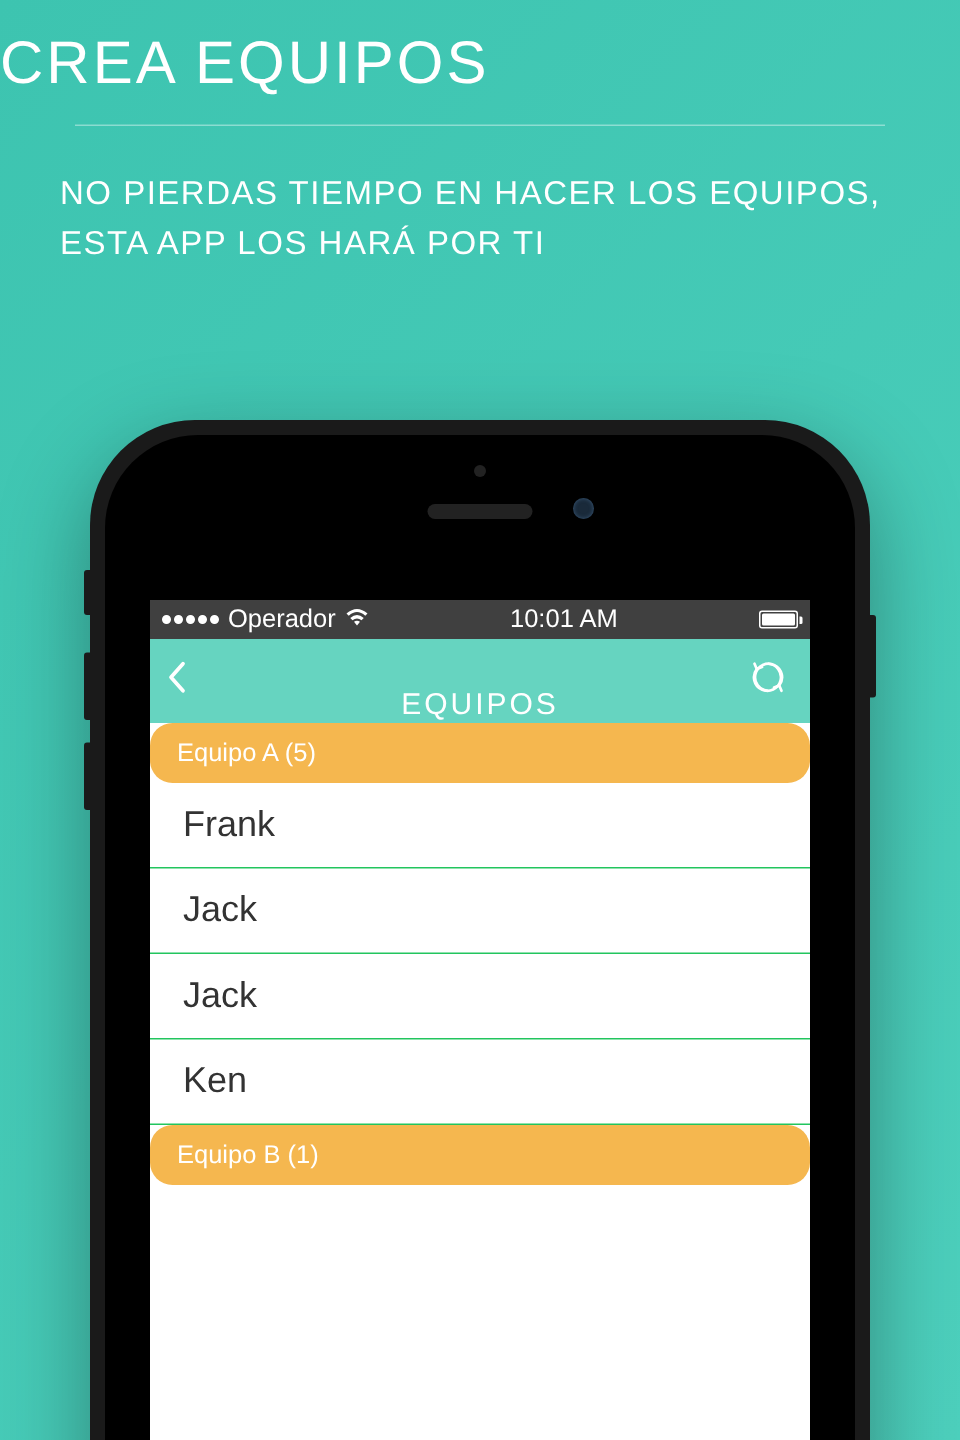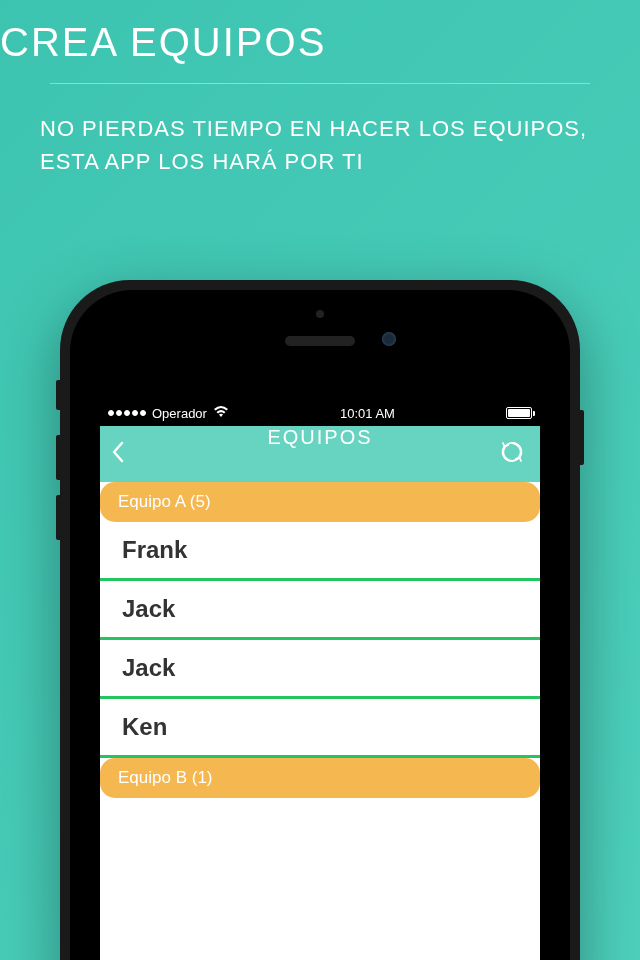--- a/index.html
+++ b/index.html
@@ -108,27 +108,27 @@
       position: absolute;
       top: 110px;
       left: 30px;
       right: 30px;
       bottom: 110px;
       background: #fff;
       overflow: hidden;
     }
     .status-bar {
       height: 26px;
-      background: #000000;
+      background: #404040;
       display: flex;
       align-items: center;
       justify-content: space-between;
       padding: 0 8px;
       color: #fff;
-      font-size: 13px;
+      font-size: 17px;
     }
     .status-left { display: flex; align-items: center; gap: 6px; }
     .status-right { display: flex; align-items: center; gap: 4px; }
     .signal-dots { display: flex; gap: 2px; }
     .signal-dots span {
       width: 6px; height: 6px; border-radius: 50%;
       border: 1px solid #fff;
     }
     .signal-dots span.filled { background: #fff; }
     .wifi-icon { display: inline-block; }
@@ -152,21 +152,21 @@
       position: absolute;
       left: 1px; top: 1px; bottom: 1px;
       width: 22px;
       background: #fff;
       border-radius: 1px;
     }
     .nav-bar {
       height: 56px;
       background: #66d4c0;
       display: flex;
-      align-items: flex-start;
+      align-items: flex-end;
       justify-content: center;
       position: relative;
       color: #fff;
     }
     .nav-back {
       position: absolute;
       left: 10px;
       top: 50%;
       transform: translateY(-50%);
       color: #fff;
@@ -187,24 +187,24 @@
     .section-header {
       background: #f5b74f;
       color: #fff;
       font-size: 17px;
       padding: 10px 18px;
       font-weight: 400;
       border-radius: 15px;
     }
     .list-row {
       padding: 14px 22px;
-      border-bottom: 3px solid #22c55e;
+      border-bottom: 1px solid #22c55e;
       font-size: 24px;
       color: #333;
-      font-weight: 700;
+      font-weight: 400;
       cursor: pointer;
     }
   </style>
 </head>
 <body>
 
 <div class="promo-title">CREA EQUIPOS</div>
 <div class="divider"></div>
 <div class="promo-subtitle">NO PIERDAS TIEMPO EN HACER LOS EQUIPOS, ESTA APP LOS HARÁ POR TI</div>
 

